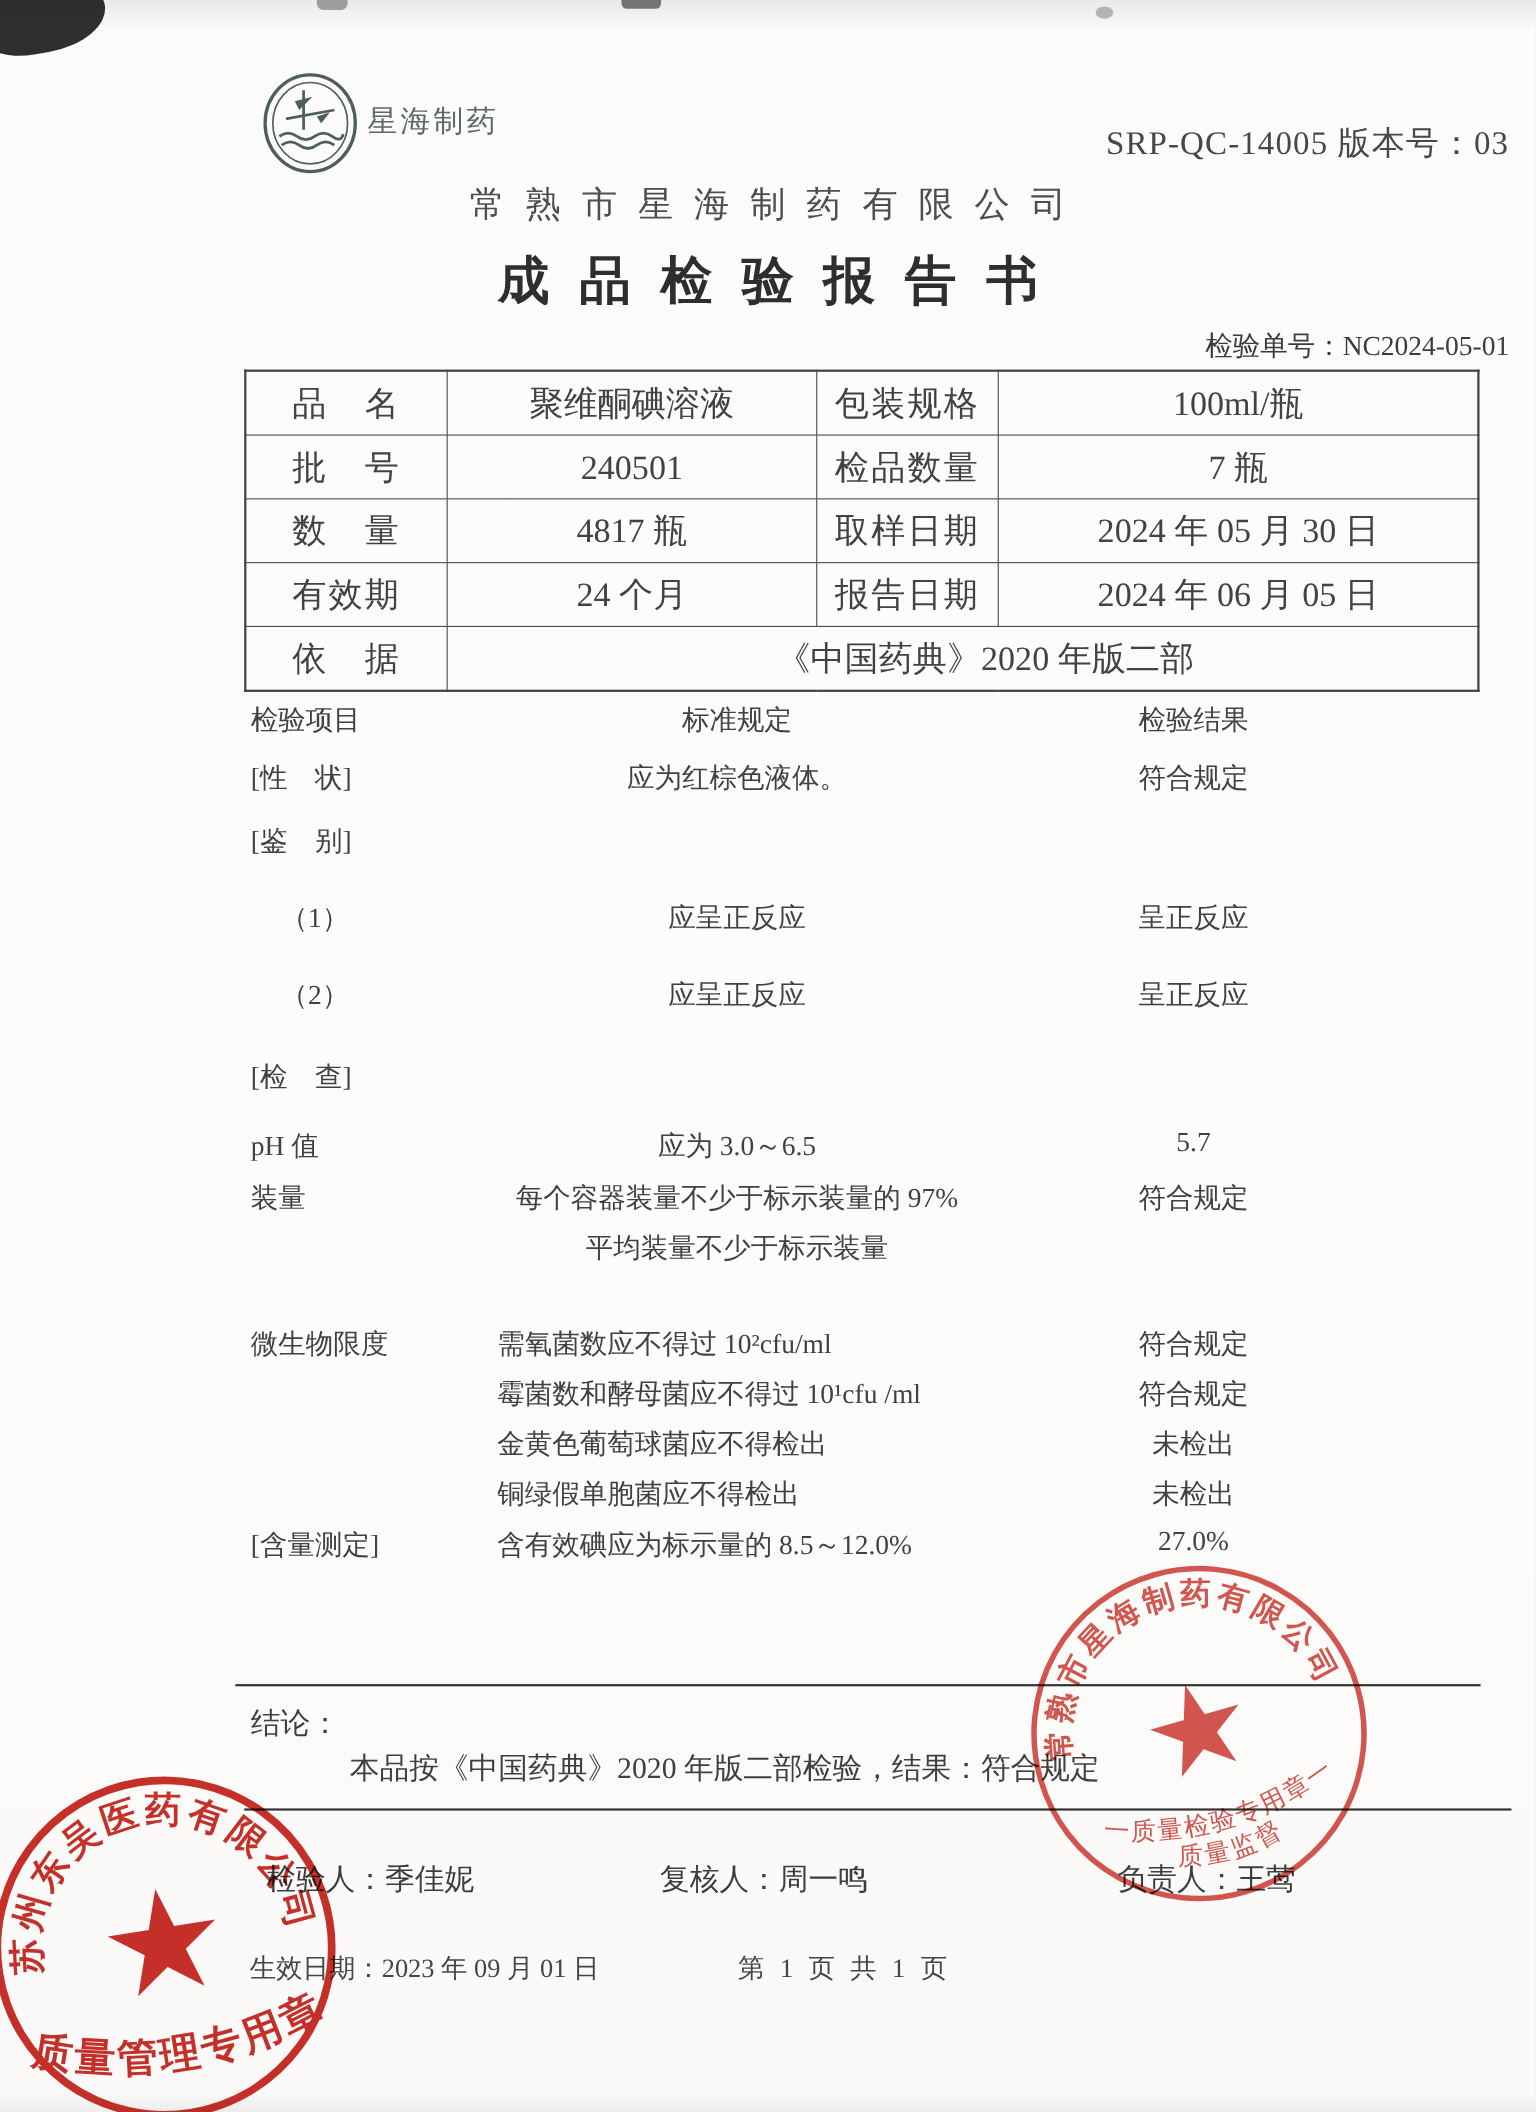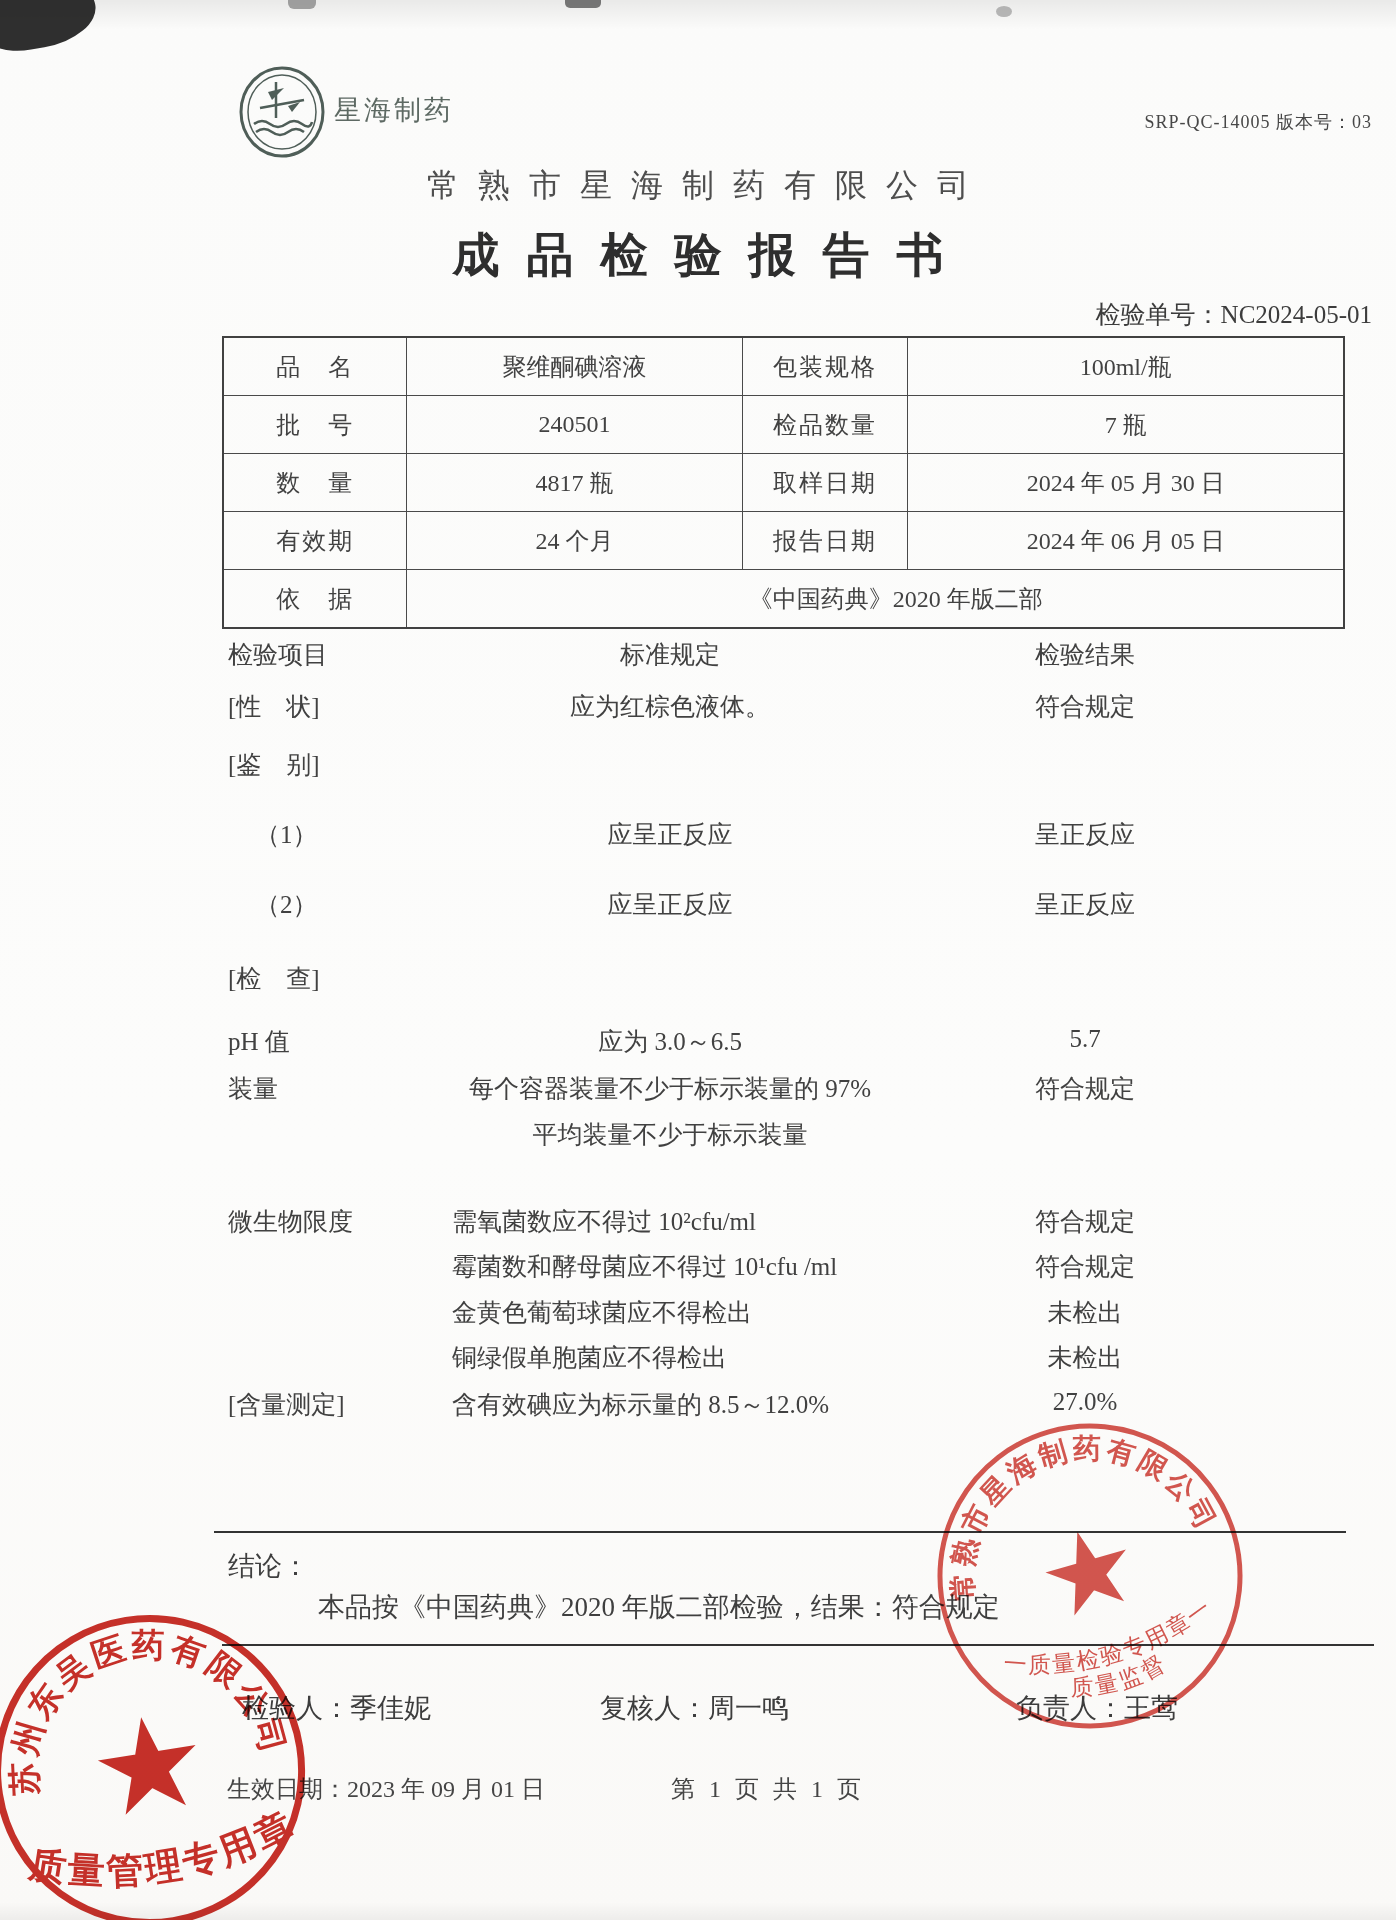--- a/index.html
+++ b/index.html
@@ -17,28 +17,28 @@
   .mark1{top:0;left:288px;width:28px;height:9px;background:#8a8a8a;border-radius:0 0 6px 6px;opacity:.8;}
   .mark2{top:0;left:565px;width:36px;height:8px;background:#5f5f5f;border-radius:0 0 5px 5px;opacity:.85;}
   .mark3{top:6px;left:996px;width:16px;height:11px;background:#9a9a9a;border-radius:50%;opacity:.7;}
   .top-shade{top:0;left:0;width:1396px;height:30px;background:linear-gradient(180deg,rgba(0,0,0,.07),rgba(0,0,0,0));}
   .right-shade{top:0;right:0;width:16px;height:1920px;background:linear-gradient(270deg,rgba(0,0,0,.08),rgba(0,0,0,0));}
   .bottom-shade{bottom:0;left:0;width:1396px;height:18px;background:linear-gradient(0deg,rgba(0,0,0,.05),rgba(0,0,0,0));}
 
   
   .logo{top:66px;left:238px;}
   .logo-text{top:92px;left:334px;font-size:27px;letter-spacing:3px;color:#5d6963;}
-  .doc-code{top:110px;right:52px;font-size:18px;letter-spacing:1px;color:#474747;}
+  .doc-code{top:110px;right:52px;font-size:30px;letter-spacing:1px;color:#474747;}
   .company{top:164px;left:0;width:1396px;text-align:center;font-size:32px;letter-spacing:19px;text-indent:19px;color:#4e4e4e;}
   .title{top:224px;left:0;width:1396px;text-align:center;font-size:47px;font-weight:bold;letter-spacing:27px;text-indent:27px;color:#2e2e2e;}
   .report-no{top:298px;right:52px;font-size:25px;color:#3c3c3c;text-align:center;}
 
   
   table.info{position:absolute;top:336px;left:222px;width:1123px;border-collapse:collapse;table-layout:fixed;}
-  table.info td{border:1.6px solid #4a4a4a;height:55px;font-size:24px;color:#424242;text-align:center;vertical-align:middle;white-space:pre;}
+  table.info td{border:1.6px solid #4a4a4a;height:55px;font-size:31px;color:#424242;text-align:center;vertical-align:middle;white-space:pre;}
   table.info{border:2.5px solid #414141;}
   td.lab{letter-spacing:2px;}
   td.val-left{text-align:left;padding-left:42px;}
 
   
   .irow{left:0;width:1396px;height:34px;font-size:25px;color:#414141;}
   .ci{position:absolute;left:228px;white-space:pre;}
   .ci-indent{position:absolute;left:255px;white-space:pre;}
   .cs{position:absolute;left:390px;width:560px;text-align:center;white-space:pre;}
   .cs-left{position:absolute;left:452px;white-space:pre;}

